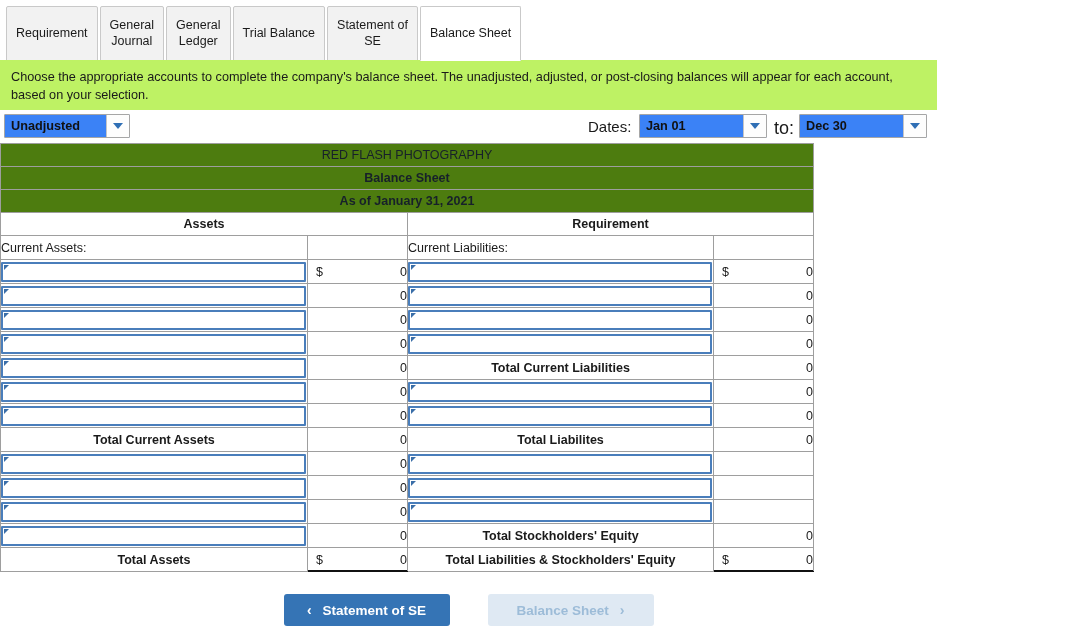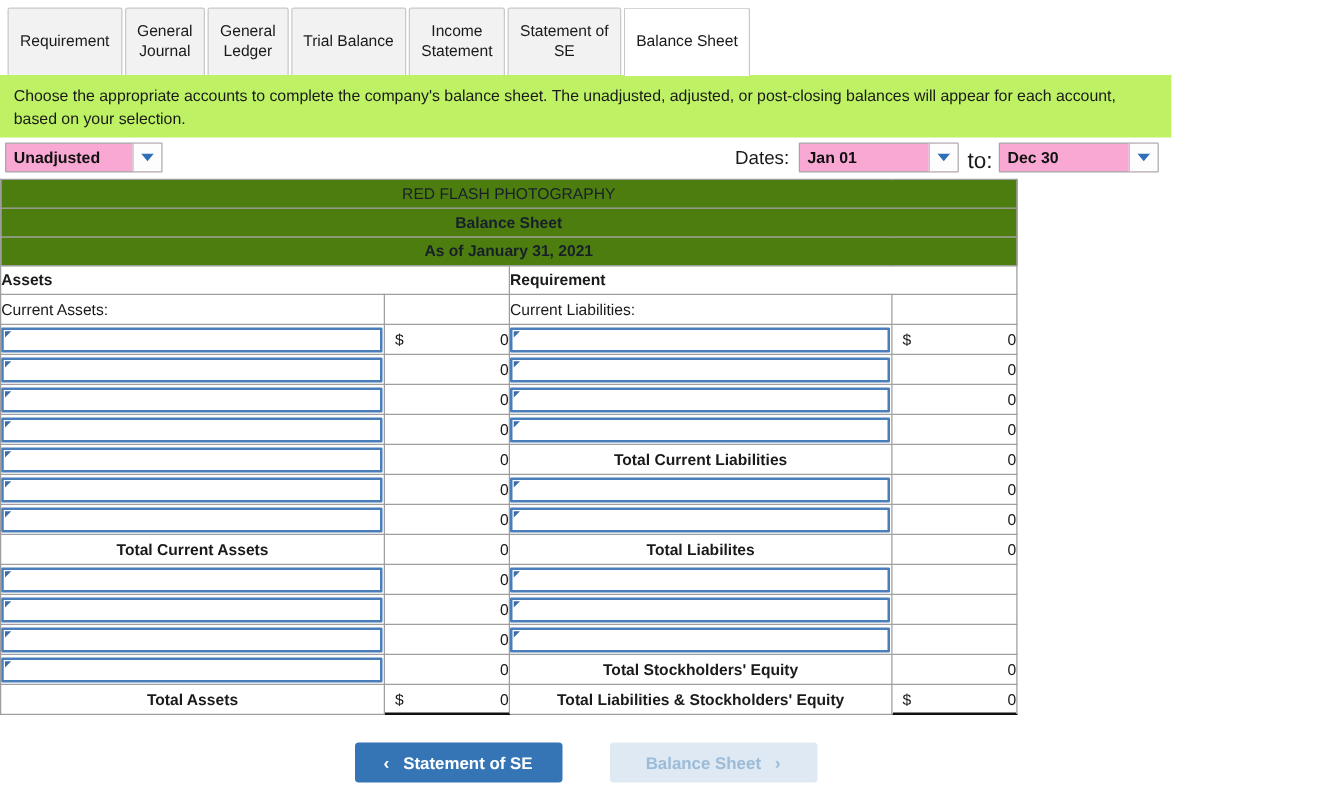--- a/index.html
+++ b/index.html
@@ -80,21 +80,21 @@
   .controls {
     position: absolute;
     left: 0; top: 114px;
     width: 937px;
     height: 26px;
   }
   .sel {
     box-sizing: border-box;
     height: 24px;
     border: 1px solid #a6a6a6;
-    background: #f9a8d4;
+    background: #3b82f6;
     display: inline-flex;
     align-items: stretch;
     position: absolute;
     border-radius: 1px;
   }
   .sel .sel-val {
     flex: 1 1 auto;
     display: flex;
     align-items: center;
     padding-left: 6px;
@@ -153,21 +153,21 @@
   }
   .bandrow td {
     background: #4d7c0f;
     text-align: center;
     font-weight: bold;
     height: 22px;
     color: #17202a;
   }
   .bandrow.co td { font-weight: normal; }
   .secthead td {
-    text-align: left;
+    text-align: center;
     font-weight: bold;
     height: 22px;
   }
   .lbl { padding-left: 5px; }
   .ctr { text-align: center; font-weight: bold; }
   .amt {
     text-align: right;
     padding-right: 7px;
     position: relative;
   }
@@ -240,22 +240,20 @@
 <div id="page">
 
   <div class="tabbar">
     <div class="tabs" id="tabs-container">
         <div class="tab">Requirement</div>
         <div class="tab">General
 Journal</div>
         <div class="tab">General
 Ledger</div>
         <div class="tab">Trial Balance</div>
-        <div class="tab">Income
-Statement</div>
         <div class="tab">Statement of
 SE</div>
         <div class="tab active">Balance Sheet</div>
       </div>
     <div class="tabbar-underline"></div>
   </div>
 
   <div class="banner">
     <span>Choose the appropriate accounts to complete the company's balance sheet. The unadjusted, adjusted, or post-closing balances will appear for each account, based on your selection.</span>
   </div>

